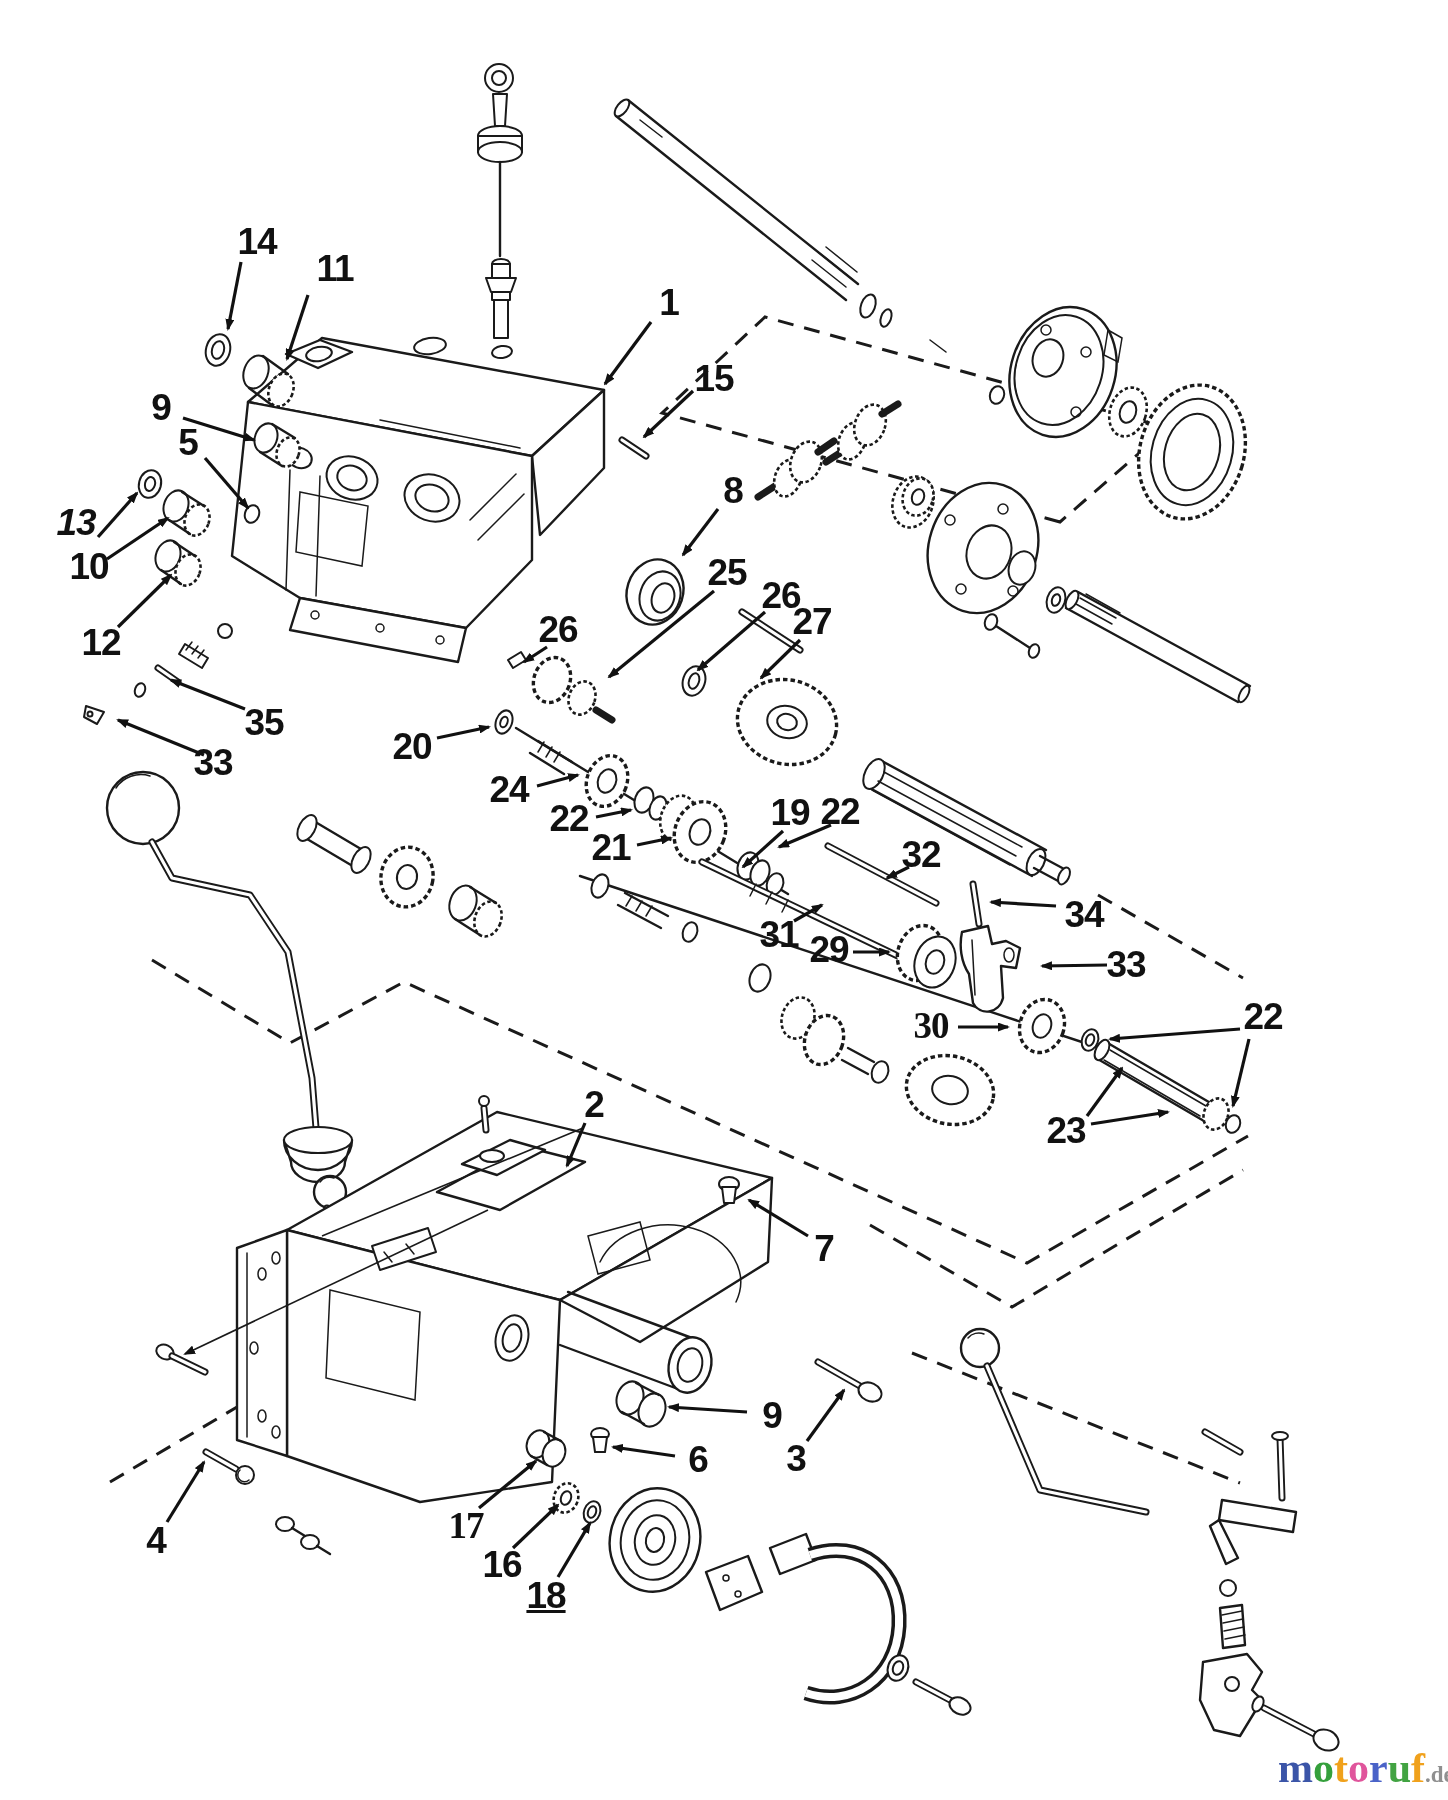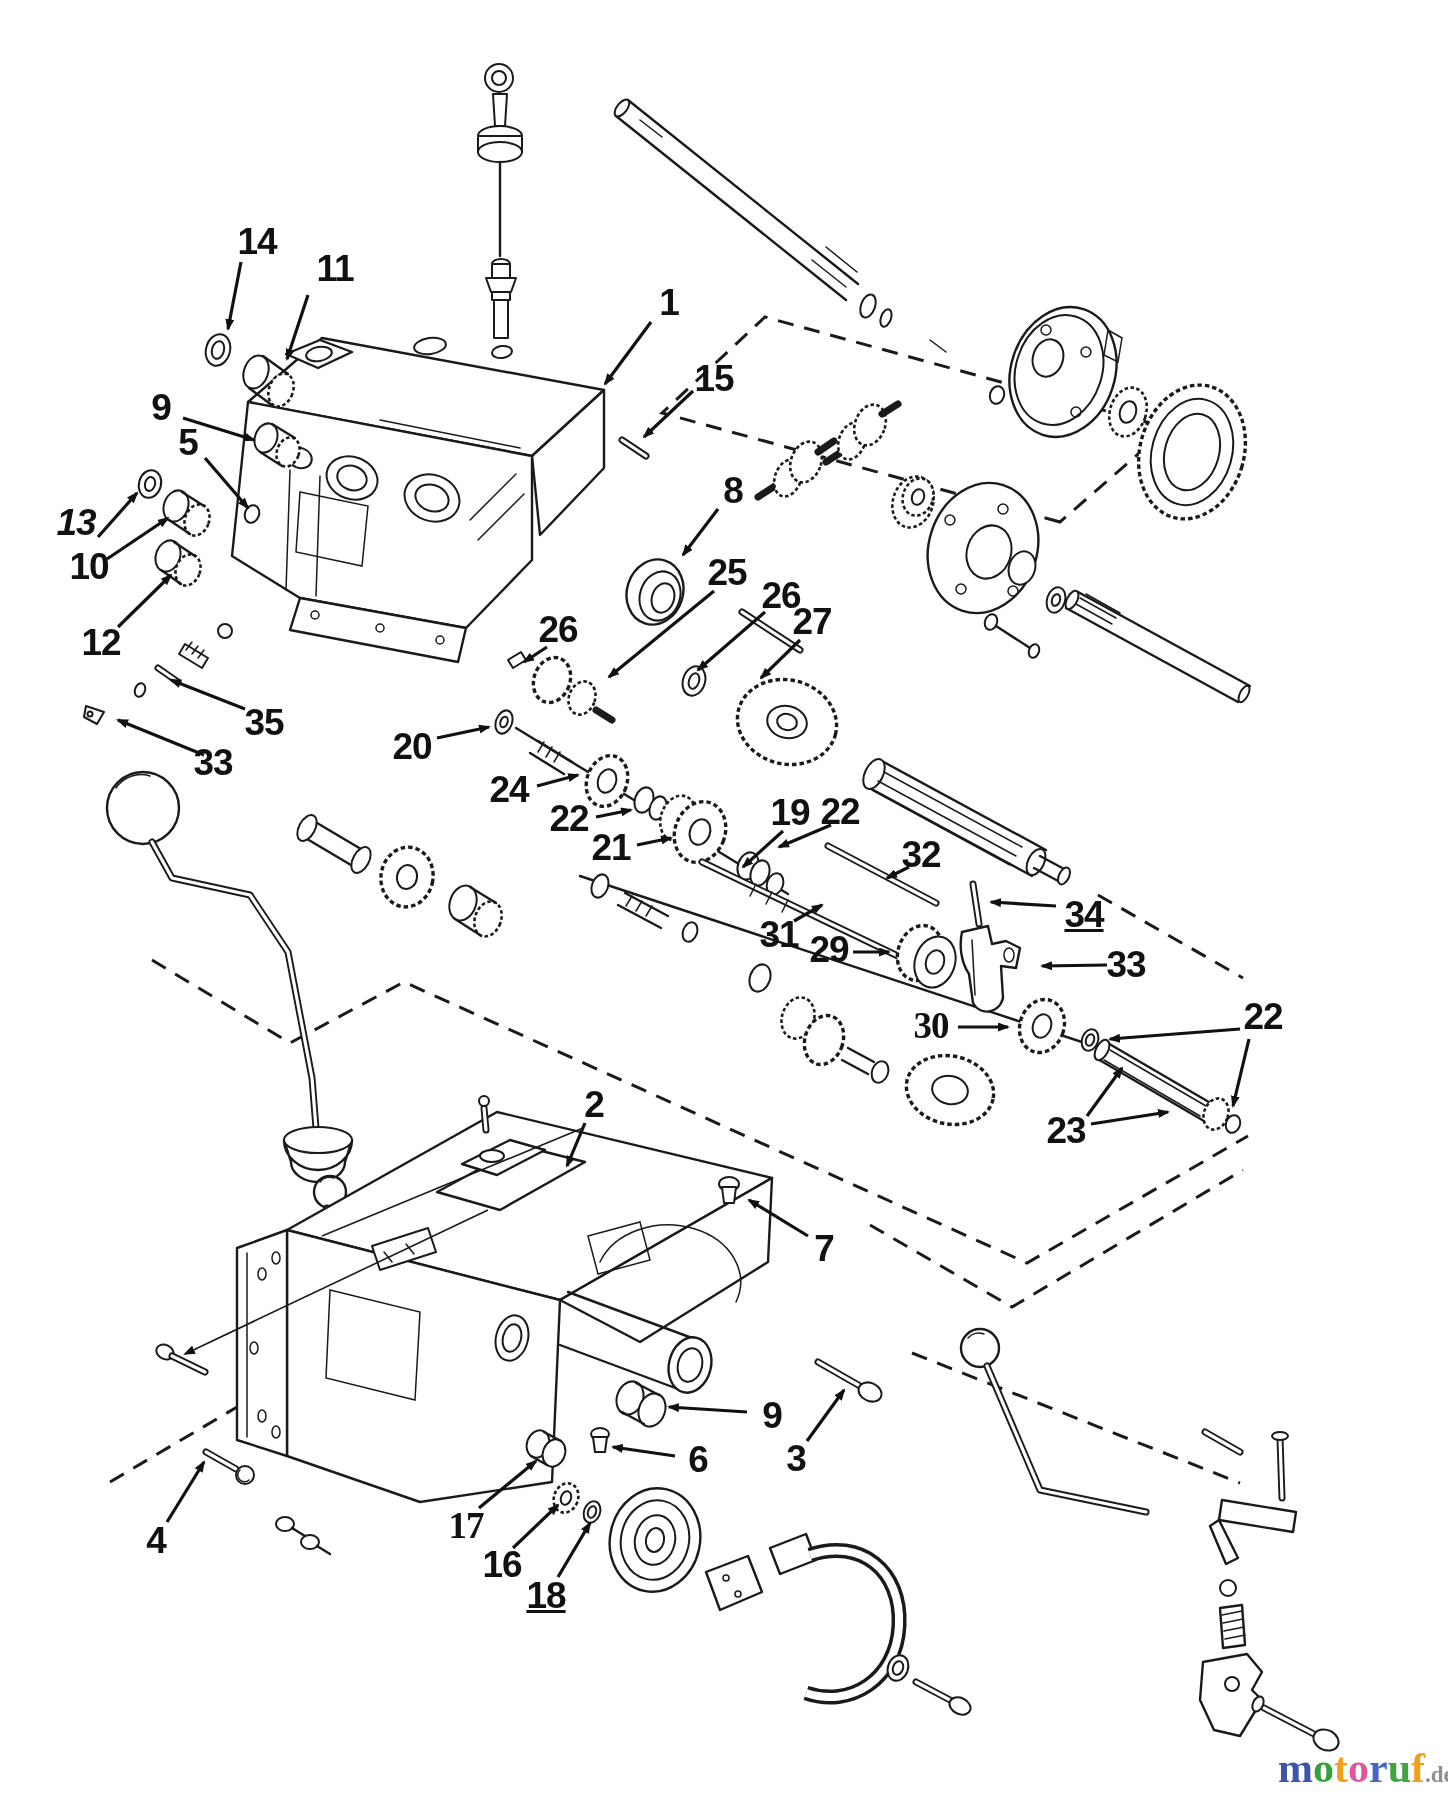--- a/index.html
+++ b/index.html
@@ -512,18 +512,18 @@
       <div class="callout" style="left: 727px; top: 573px;">25</div>
       <div class="callout" style="left: 558px; top: 630px;">26</div>
       <div class="callout" style="left: 781px; top: 596px;">26</div>
       <div class="callout" style="left: 812px; top: 622px;">27</div>
       <div class="callout" style="left: 213px; top: 763px;">33</div>
       <div class="callout" style="left: 829px; top: 950px;">29</div>
       <div class="callout" style="left: 931px; top: 1025px; font-family: Liberation Serif, serif;">30</div>
       <div class="callout" style="left: 779px; top: 935px;">31</div>
       <div class="callout" style="left: 921px; top: 855px;">32</div>
       <div class="callout" style="left: 1126px; top: 965px;">33</div>
-      <div class="callout" style="left: 1084px; top: 915px; text-decoration: underline;">34</div>
+      <div class="callout" style="left: 1084px; top: 915px;">34</div>
       <div class="callout" style="left: 264px; top: 723px;">35</div>
     </div>
 
 <div id="watermark"><span style="color: rgb(59, 85, 168);">m</span><span style="color: rgb(53, 160, 60);">o</span><span style="color: rgb(240, 161, 28);">t</span><span style="color: rgb(224, 85, 156);">o</span><span style="color: rgb(74, 99, 200);">r</span><span style="color: rgb(66, 163, 66);">u</span><span style="color: rgb(240, 161, 28);">f</span><span class="suffix" style="color: rgb(143, 143, 143);">.de</span></div>
 </div>
 
 </body></html>

